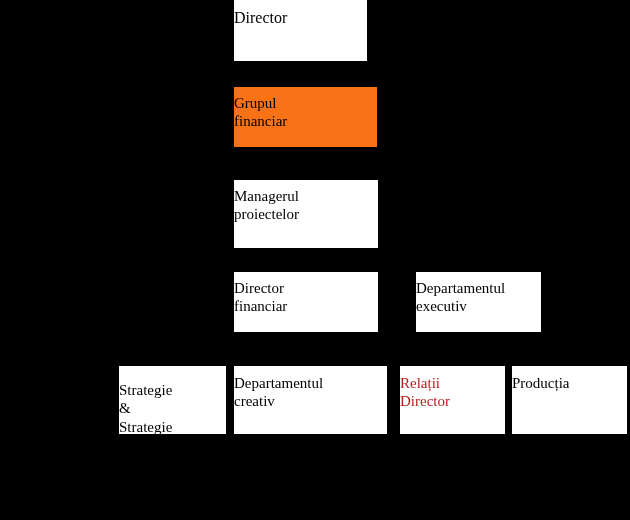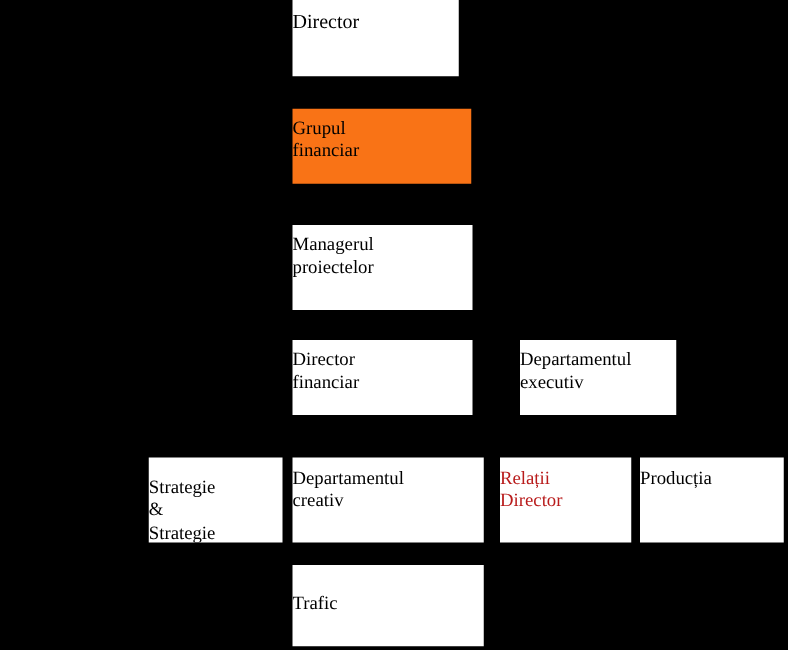--- a/index.html
+++ b/index.html
@@ -96,16 +96,13 @@
       <span class="line">Departamentul</span>
       <span class="line">creativ</span>
     </div>
     <div class="org-box" style="left: 400px; top: 366px; width: 105px; height: 68px; background: rgb(255, 255, 255); color: #b91c1c; font-size: 15px; padding-top: 8px;">
       <span class="line">Relații</span>
       <span class="line">Director</span>
     </div>
     <div class="org-box" style="left: 512px; top: 366px; width: 115px; height: 68px; background: rgb(255, 255, 255); color: rgb(0, 0, 0); font-size: 15px; padding-top: 8px;">
       <span class="line">Producția</span>
     </div>
-    <div class="org-box" style="left: 234px; top: 452px; width: 153px; height: 65px; background: rgb(255, 255, 255); color: rgb(0, 0, 0); font-size: 15px; padding-top: 22px;">
-      <span class="line">Trafic</span>
-    </div>
   </div>
 
 </body></html>

